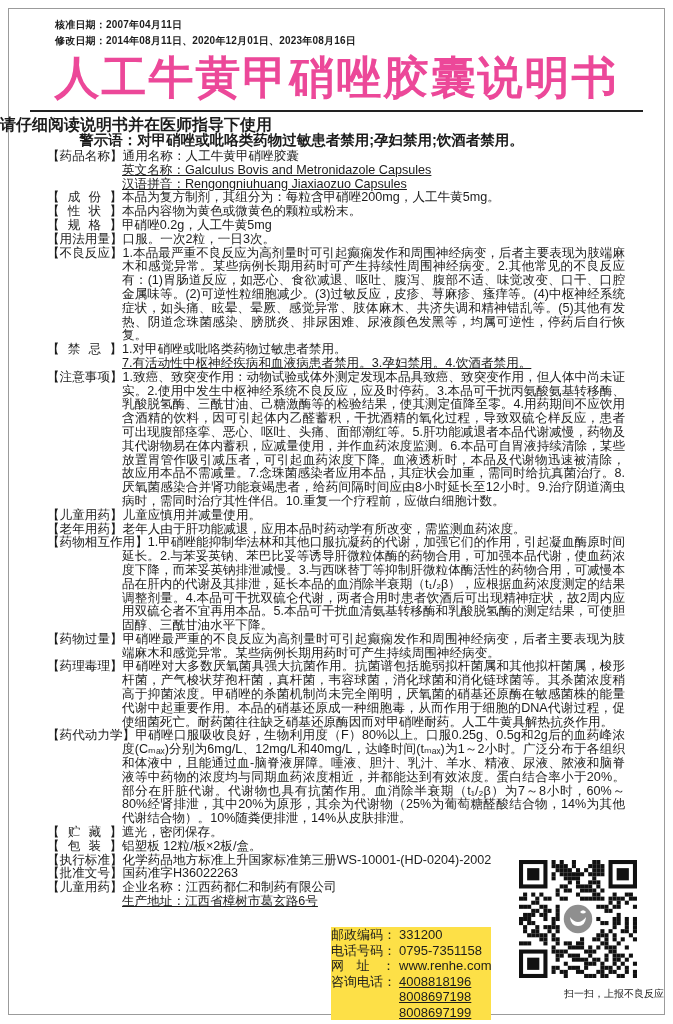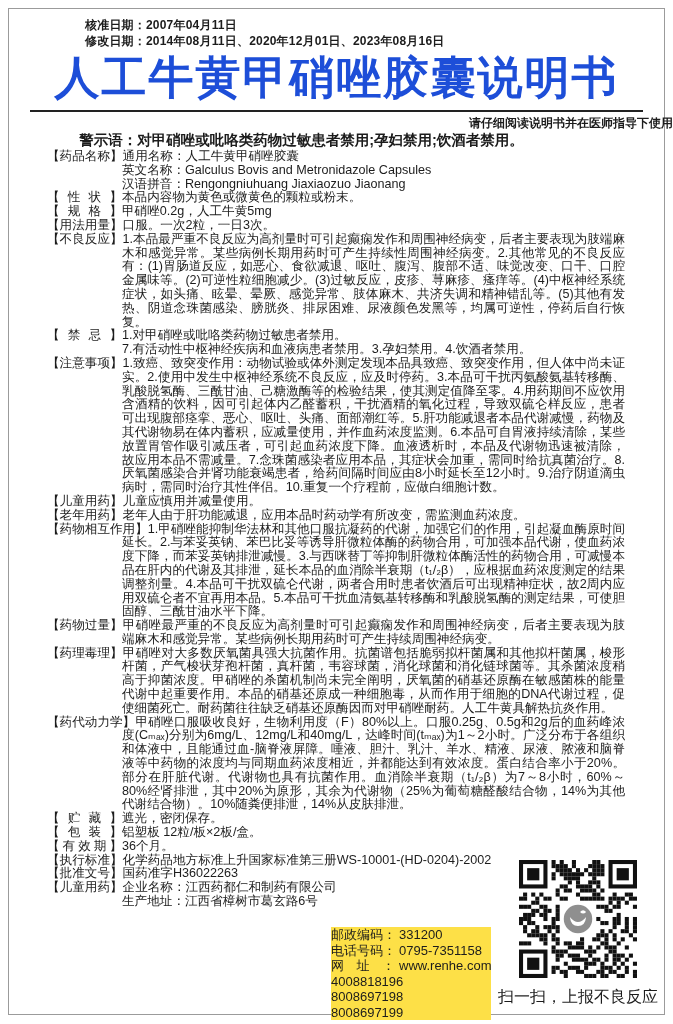--- a/index.html
+++ b/index.html
@@ -10,67 +10,66 @@
     color:#1c1c1c;
     font-family:"Liberation Sans","DejaVu Sans",sans-serif;
     overflow:hidden;
   }
   .frame {
     position:absolute; left:8px; top:8px; width:657px; height:1007px;
     border:1px solid #9b9b9b; background:#fff;
   }
   .dates {
     position:absolute; left:55px; top:17px;
-    font-size:12px; font-weight:700; line-height:16px; letter-spacing:.2px;
+    font-size:10px; font-weight:700; line-height:16px; letter-spacing:.2px;
     white-space:nowrap;
-    margin-left:30px;
   }
   .title {
     position:absolute; left:0; top:48px; width:673px;
     text-align:center; font-size:45px; font-weight:900; letter-spacing:2px;
-    white-space:nowrap; color:#1d4ed8;
+    white-space:nowrap; color:#ec4899;
   }
   .rule { position:absolute; left:30px; top:110px; width:613px; height:2px; background:#222; }
   .subtitle {
     position:absolute; left:0; top:115px; width:673px;
-    text-align:right; font-size:12px; font-weight:700; white-space:nowrap;
+    text-align:left; font-size:16px; font-weight:700; white-space:nowrap;
   }
   .warning {
     position:absolute; left:0; top:131px; width:603px;
     text-align:center; font-size:14.5px; font-weight:700; white-space:nowrap;
   }
   .body { position:absolute; left:47px; top:150px; width:578px; }
   .sec {
     padding-left:75px;
     font-size:12.6px; line-height:13.8px;
     text-align:justify;
   }
   .lab {
     display:inline-block; min-width:75px; margin-left:-75px;
     text-align:justify; text-align-last:justify;
     vertical-align:top; white-space:nowrap;
   }
-  .line { display:block; }
+  .line { display:block;text-decoration:underline; }
   .flush { margin-left:-65px; }
   .contact {
     position:absolute; left:331px; top:927px;
     font-size:13px; line-height:15.5px; background:#fde047;
     white-space:nowrap;
   }
   .crow { display:flex; }
   .clabel { width:64px; text-align:justify; text-align-last:justify; margin-right:4px; }
   .cval {}
   .qr {
     position:absolute; left:517px; top:860px; width:122px; height:118px;
     background:#fff;
   }
   .qr svg { width:122px; height:118px; display:block; }
   .qr-caption {
     position:absolute; left:492px; top:987px; width:172px;
-    text-align:center; font-size:16px; white-space:nowrap;
+    text-align:right; font-size:10px; white-space:nowrap;
   }
 </style>
 </head>
 <body>
 
 <div class="frame"></div>
 
 <div class="dates">
   <div>核准日期：2007年04月11日</div>
   <div>修改日期：2014年08月11日、2020年12月01日、2023年08月16日</div>
@@ -79,23 +78,26 @@
 <div class="title">人工牛黄甲硝唑胶囊说明书</div>
 <div class="rule"></div>
 <div class="subtitle">请仔细阅读说明书并在医师指导下使用</div>
 <div class="warning">警示语：对甲硝唑或吡咯类药物过敏患者禁用;孕妇禁用;饮酒者禁用。</div>
 
 <div class="body">
 
   <div class="sec">
     <span class="lab">【药品名称】</span><span>通用名称：人工牛黄甲硝唑胶囊</span>
     <span class="line">英文名称：Galculus Bovis and Metronidazole Capsules</span>
-    <span class="line">汉语拼音：Rengongniuhuang Jiaxiaozuo Jiaonang</span>
-  </div>
-
+    <span class="line">汉语拼音：Rengongniuhuang Jiaxiaozuo Capsules</span>
+  </div>
+
+  <div class="sec">
+    <span class="lab">【成份】</span><span>本品为复方制剂，其组分为：每粒含甲硝唑200mg，人工牛黄5mg。</span>
+  </div>
 
   <div class="sec">
     <span class="lab">【性状】</span><span>本品内容物为黄色或微黄色的颗粒或粉末。</span>
   </div>
 
 
   <div class="sec">
     <span class="lab">【规格】</span><span>甲硝唑0.2g，人工牛黄5mg</span>
   </div>
 
@@ -142,23 +144,20 @@
   </div>
 
   <div class="sec">
     <span class="lab">【贮藏】</span><span>遮光，密闭保存。</span>
   </div>
 
   <div class="sec">
     <span class="lab">【包装】</span><span>铝塑板 12粒/板×2板/盒。</span>
   </div>
 
-  <div class="sec">
-    <span class="lab">【有效期】</span><span>36个月。</span>
-  </div>
 
   <div class="sec">
     <span class="lab">【执行标准】</span><span>化学药品地方标准上升国家标准第三册WS-10001-(HD-0204)-2002</span>
   </div>
 
   <div class="sec">
     <span class="lab">【批准文号】</span><span>国药准字H36022263</span>
   </div>
 
 
@@ -176,20 +175,21 @@
   </div>
   <div class="crow">
     <span class="clabel">电话号码：</span>
     <span class="cval">0795-7351158</span>
   </div>
   <div class="crow">
     <span class="clabel">网址：</span>
     <span class="cval">www.renhe.com</span>
   </div>
   <div class="crow">
+    <span class="clabel">咨询电话：</span>
     <span class="cval">
       <span class="line">4008818196</span>
       <span class="line">8008697198</span>
       <span class="line">8008697199</span>
     </span>
   </div>
 </div>
 
 <div class="qr">
   <svg id="qr-svg" viewBox="0 0 116 116" xmlns="http://www.w3.org/2000/svg">

